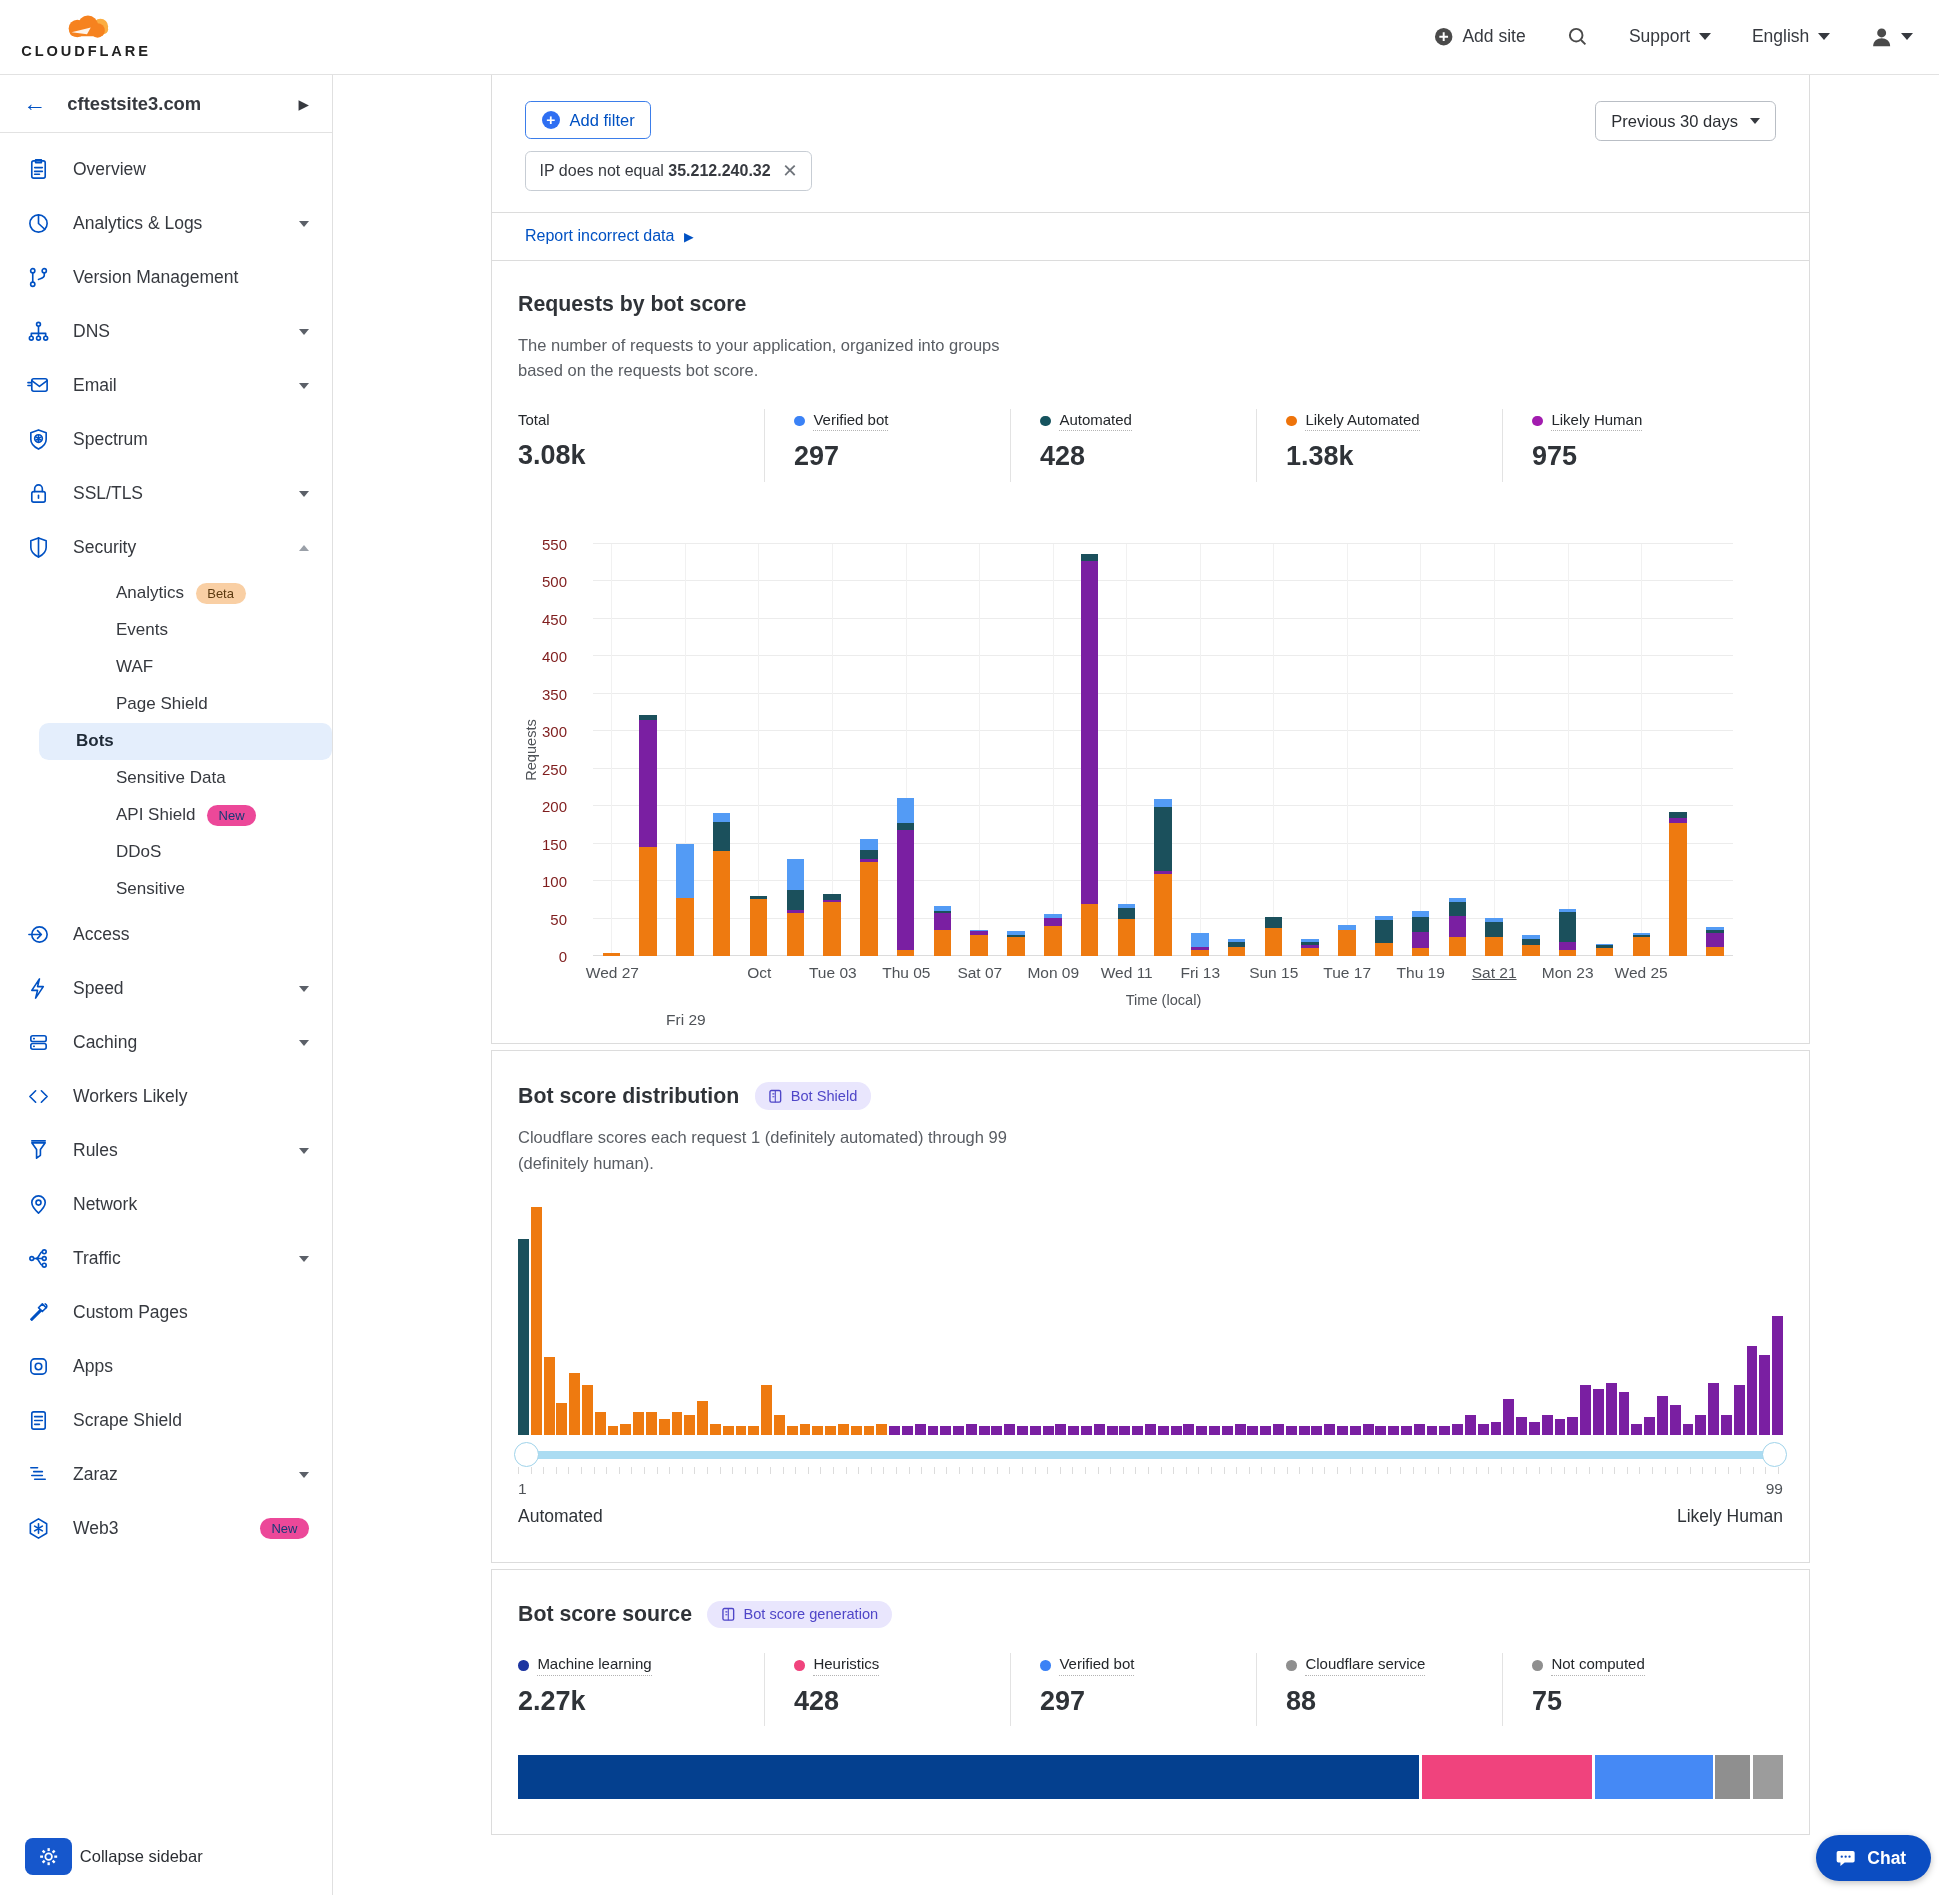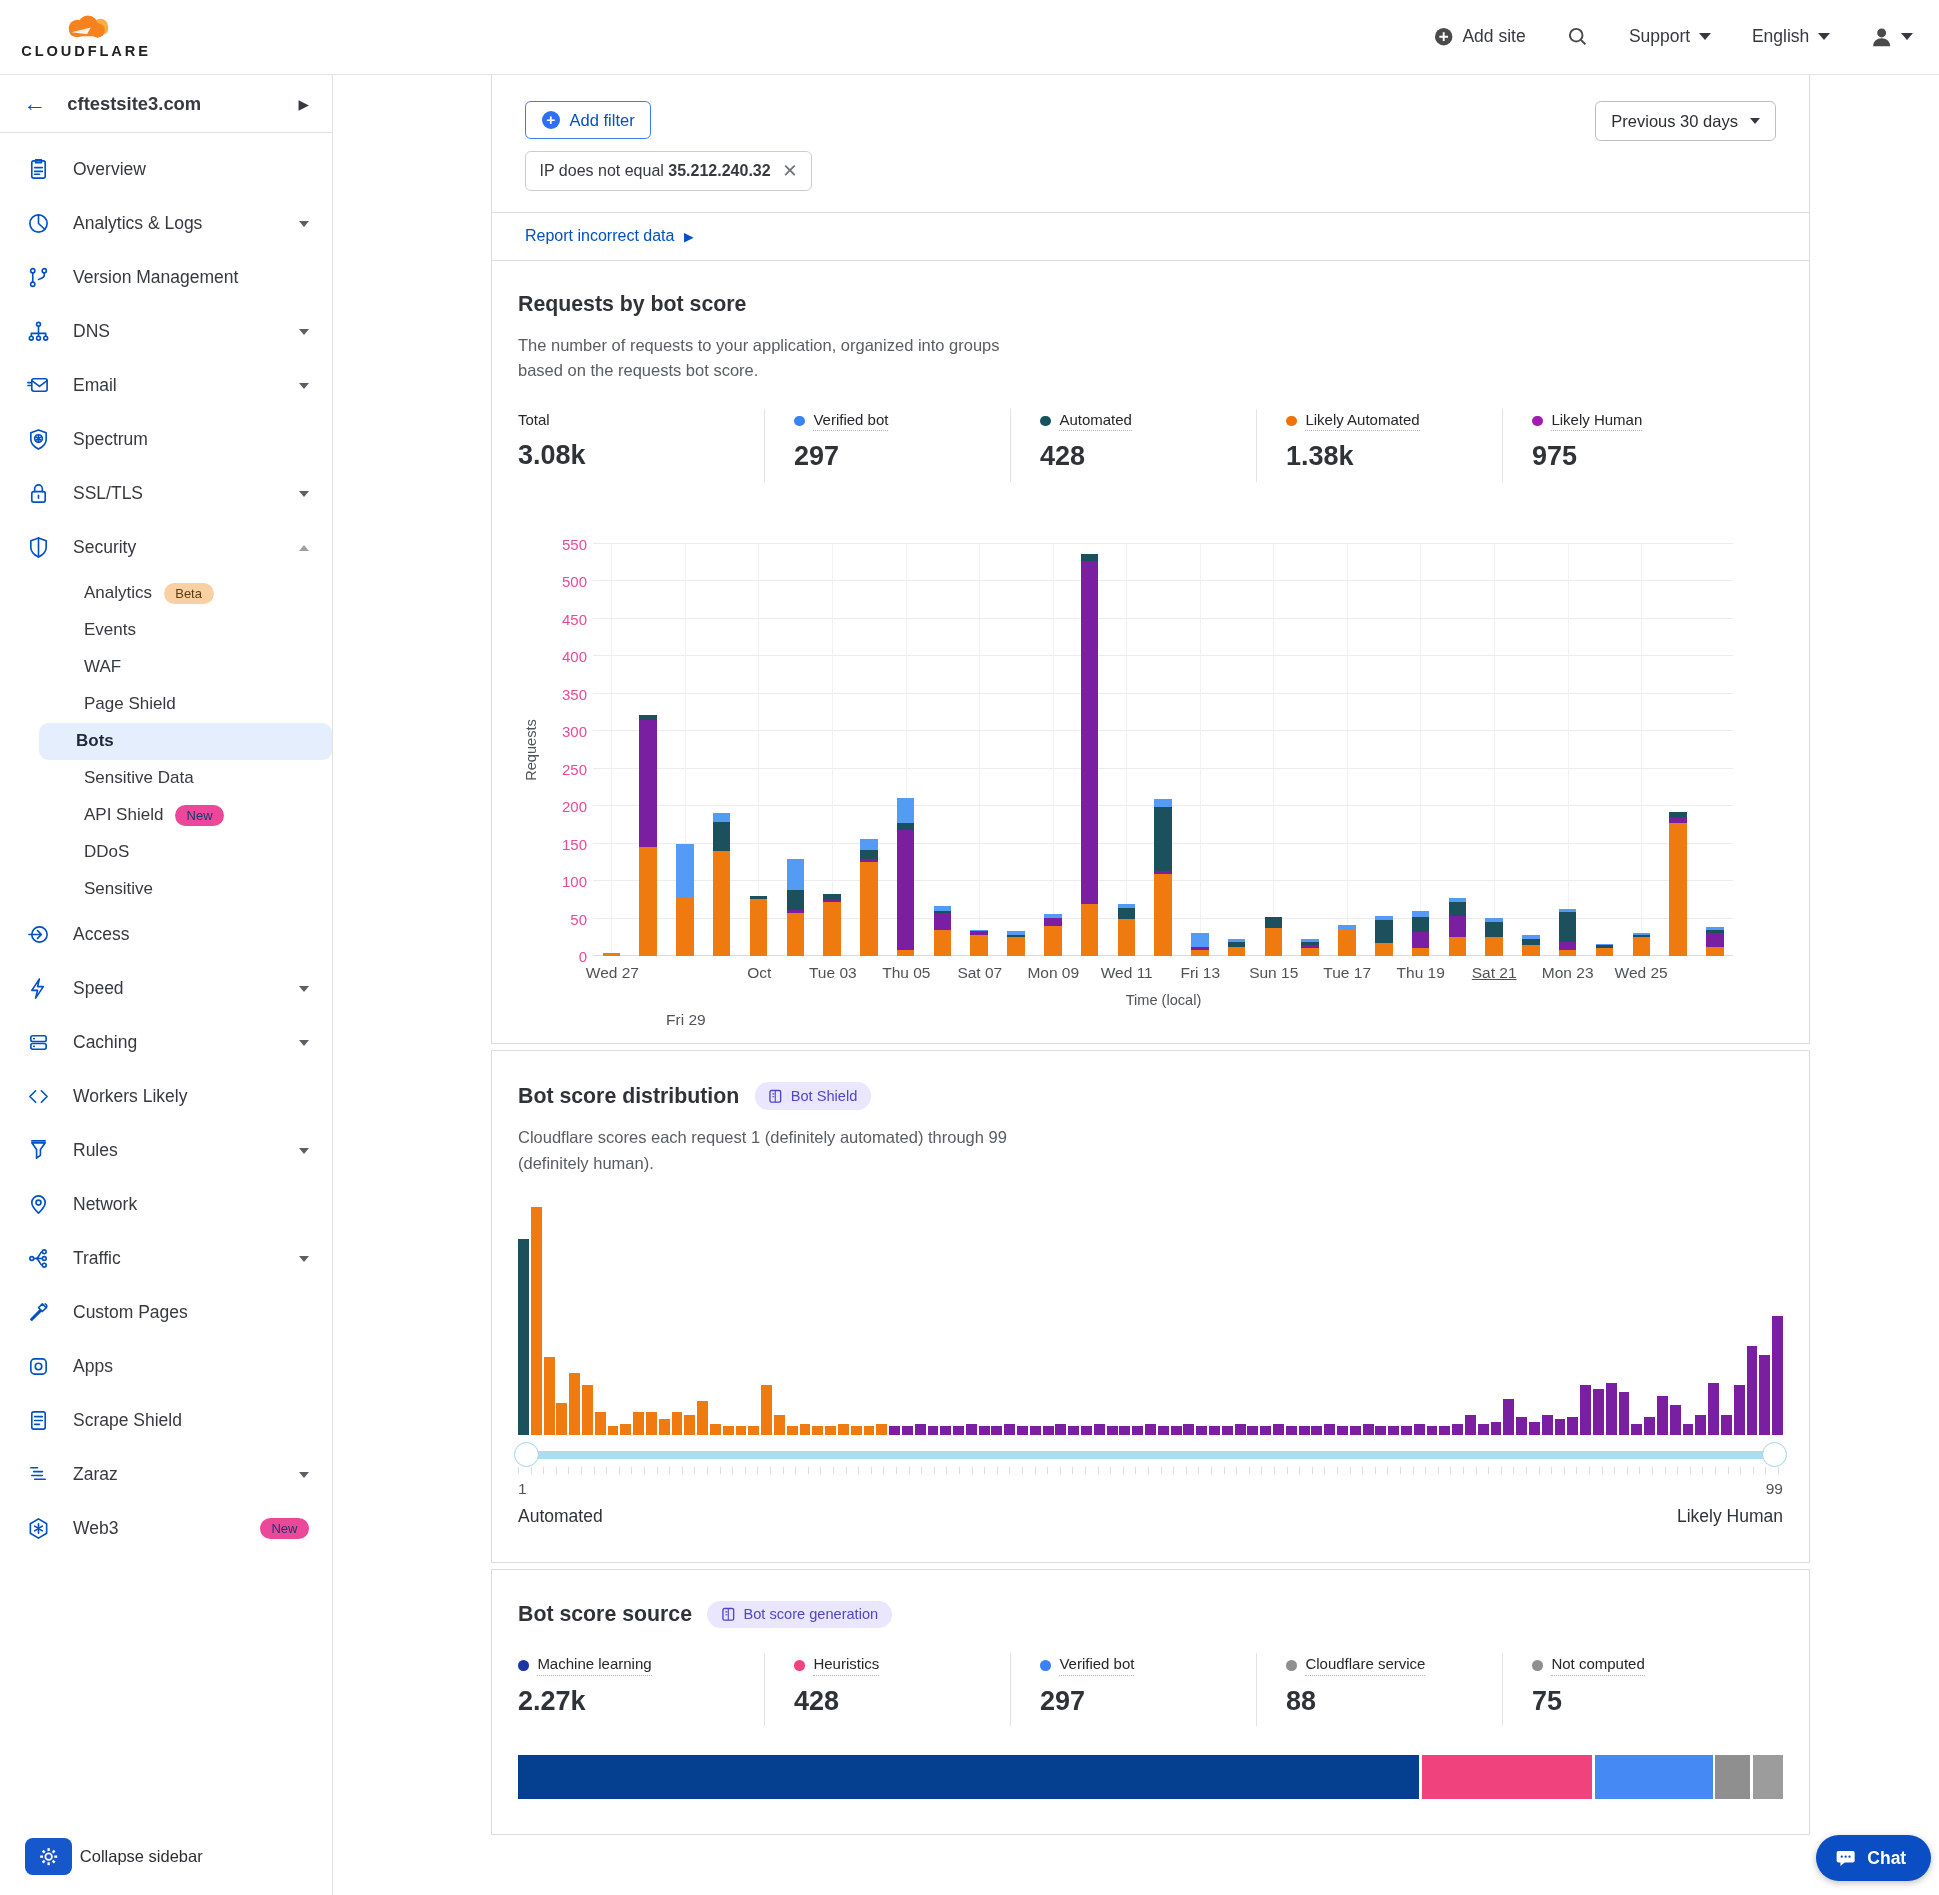--- a/index.html
+++ b/index.html
@@ -16,21 +16,21 @@
   .site-row { height:58px; display:flex; align-items:center; padding:0 23px; border-bottom:1px solid #e2e2e2; gap:21.3px; }
   .back-arrow { color:#0051c3; font-size:23px; line-height:1; cursor:pointer; }
   .site-name { font-weight:700; font-size:18.4px; flex:1; }
   .site-exp { color:#36393f; font-size:13.6px; cursor:pointer; }
   .nav { flex:1; overflow:hidden; padding-top:9.7px; }
   .nav-item { height:54px; display:flex; align-items:center; padding:0 23px 0 27px; gap:23px; font-size:17.5px; cursor:pointer; }
   .nav-item .ni-icon { width:23px; height:23px; color:#0051c3; flex-shrink:0; }
   .nav-item .ni-label { flex:1; }
   .nav-item .caret { border-top-color:#5b6068; }
   .nav-item .caret.up { transform:rotate(180deg); border-top-color:#9aa0a8; }
-  .nav-sub { height:37px; display:flex; align-items:center; padding-left:84px; font-size:17px; cursor:pointer; gap:11.6px; }
+  .nav-sub { height:37px; display:flex; align-items:center; padding-left:116px; font-size:17px; cursor:pointer; gap:11.6px; }
   .nav-sub.active { background:#e4eefc; border-radius:9.7px; margin-left:39px; padding-left:37px; font-weight:700; color:#1f2a37; }
   .badge { font-size:13px; padding:2.9px 11.6px; border-radius:11.6px; white-space:nowrap; }
   .badge.beta { background:#f9cfa4; color:#5c3a10; }
   .badge.new { background:#ec4899; color:#163a77; }
   .collapse-row { height:68px; display:flex; align-items:center; gap:7.8px; padding:0 15.5px 9.7px 25px; }
   .gear-btn { width:47px; height:37px; background:#1657cc; border-radius:7.8px; display:flex; align-items:center; justify-content:center; cursor:pointer; }
   .collapse-label { font-size:16.5px; color:#2b2e33; }
   .main { flex:1; padding:0 130px 0 158px; }
   .card { border:1px solid #dcdcdc; border-top:none; }
   .card.gap-above { border-top:1px solid #dcdcdc; margin-top:5.8px; }
@@ -54,21 +54,21 @@
   .stat-col + .stat-col { border-left:1px solid #e3e3e3; padding-left:29px; }
   .stat-label { display:inline-flex; align-items:center; gap:8.7px; font-size:15px; color:#24272b; }
   .stat-label .lbl-txt { padding-bottom:2.9px; }
   .stat-label.underlined .lbl-txt { border-bottom:1.9px dotted #b3b3b3; }
   .dot { width:10.7px; height:10.7px; border-radius:50%; display:inline-block; flex-shrink:0; }
   .stat-value { font-size:27px; font-weight:600; color:#2f3338; margin-top:9.7px; }
   .chart-wrap { display:flex; margin-top:62px; }
   .ylab { width:25px; display:flex; align-items:center; justify-content:center; }
   .ylab span { transform:rotate(-90deg); white-space:nowrap; font-size:14.6px; color:#4f5358; }
   .yaxis { width:50px; position:relative; height:412px; }
-  .yaxis span { position:absolute; right:6px; transform:translateY(50%); font-size:15px; color:#ec4899; }
+  .yaxis span { position:absolute; right:26px; transform:translateY(50%); font-size:15px; color:#7f1d1d; }
   .plot { position:relative; height:412px; flex:1; margin-right:50px; }
   .hgrid { position:absolute; left:0; right:0; height:1px; background:#ececec; }
   .vgrid { position:absolute; top:0; bottom:0; width:1px; background:#f1f1f1; }
   .bars { position:absolute; left:0; right:0; top:0; bottom:0; display:flex; align-items:flex-end; }
   .bar-slot { flex:1; display:flex; flex-direction:column; justify-content:flex-end; align-items:center; height:100%; }
   .bar-stack { width:17.5px; display:flex; flex-direction:column; }
   .xlabels { position:relative; height:23px; margin-top:7.8px; margin-right:50px; }
   .xlabels span { position:absolute; transform:translateX(-50%); font-size:15.5px; color:#4f5358; white-space:nowrap; }
   .time-label { text-align:center; font-size:14.6px; color:#4f5358; margin-top:5.8px; margin-right:50px; }
   .hist { display:flex; align-items:flex-end; gap:1.9px; height:230px; margin-top:29px; }

